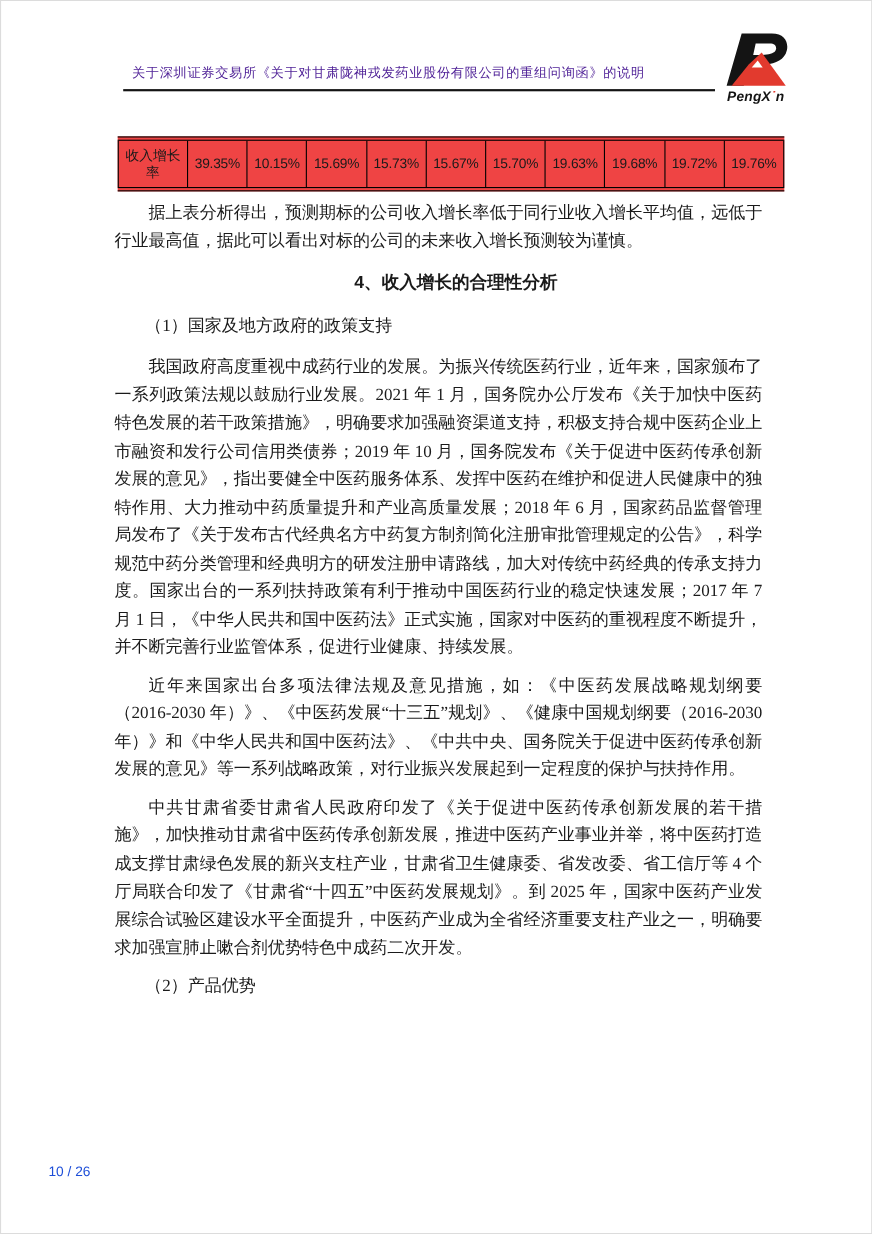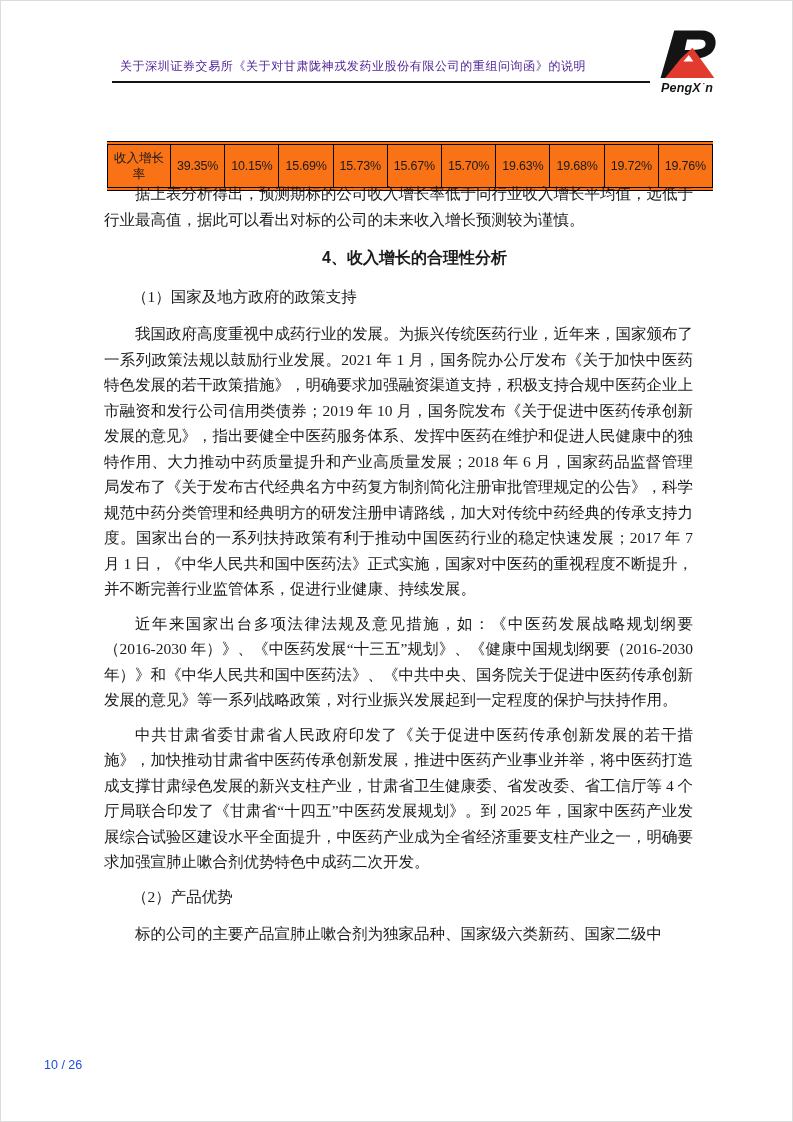--- a/index.html
+++ b/index.html
@@ -23,24 +23,24 @@
   .logo { position: absolute; top: 30px; left: 650px; width: 74px; text-align: center; }
   .logo svg { display: block; margin: 0 auto; }
   .logo-text {
     font-family: "Liberation Sans", sans-serif; font-weight: bold; font-style: italic;
     font-size: 12.5px; color: #141414; letter-spacing: 0.2px; margin-top: -1px;
   }
   .logo-text .dot { color: #e23a2e; }
 
   
   .growth-table {
-    position: absolute; top: 141px; left: 107px; width: 606px;
+    position: absolute; top: 124px; left: 107px; width: 606px;
     display: flex; align-items: flex-end;
     border-top: 4px double #000; border-bottom: 4px double #000;
-    background: #f97316;
+    background: #ef4444;
   }
   .cell {
     border-right: 1px solid #000;
     display: flex; align-items: center; justify-content: center;
     min-height: 42px; box-sizing: border-box; padding: 2px 3px;
     font-size: 12.5px; text-align: center;
   }
   .label-cell {
     flex: 0 0 64px; border-left: 1px solid #000;
     line-height: 16px;
@@ -107,18 +107,17 @@
   </div>
 
 <div class="doc-body">
     <div class="block paragraph">据上表分析得出，预测期标的公司收入增长率低于同行业收入增长平均值，远低于行业最高值，据此可以看出对标的公司的未来收入增长预测较为谨慎。</div>
     <div class="block heading">4、收入增长的合理性分析</div>
     <div class="block subheading">（1）国家及地方政府的政策支持</div>
     <div class="block paragraph">我国政府高度重视中成药行业的发展。为振兴传统医药行业，近年来，国家颁布了一系列政策法规以鼓励行业发展。2021 年 1 月，国务院办公厅发布《关于加快中医药特色发展的若干政策措施》，明确要求加强融资渠道支持，积极支持合规中医药企业上市融资和发行公司信用类债券；2019 年 10 月，国务院发布《关于促进中医药传承创新发展的意见》，指出要健全中医药服务体系、发挥中医药在维护和促进人民健康中的独特作用、大力推动中药质量提升和产业高质量发展；2018 年 6 月，国家药品监督管理局发布了《关于发布古代经典名方中药复方制剂简化注册审批管理规定的公告》，科学规范中药分类管理和经典明方的研发注册申请路线，加大对传统中药经典的传承支持力度。国家出台的一系列扶持政策有利于推动中国医药行业的稳定快速发展；2017 年 7 月 1 日，《中华人民共和国中医药法》正式实施，国家对中医药的重视程度不断提升，并不断完善行业监管体系，促进行业健康、持续发展。</div>
     <div class="block paragraph">近年来国家出台多项法律法规及意见措施，如：《中医药发展战略规划纲要（2016-2030 年）》、《中医药发展“十三五”规划》、《健康中国规划纲要（2016-2030 年）》和《中华人民共和国中医药法》、《中共中央、国务院关于促进中医药传承创新发展的意见》等一系列战略政策，对行业振兴发展起到一定程度的保护与扶持作用。</div>
     <div class="block paragraph">中共甘肃省委甘肃省人民政府印发了《关于促进中医药传承创新发展的若干措施》，加快推动甘肃省中医药传承创新发展，推进中医药产业事业并举，将中医药打造成支撑甘肃绿色发展的新兴支柱产业，甘肃省卫生健康委、省发改委、省工信厅等 4 个厅局联合印发了《甘肃省“十四五”中医药发展规划》。到 2025 年，国家中医药产业发展综合试验区建设水平全面提升，中医药产业成为全省经济重要支柱产业之一，明确要求加强宣肺止嗽合剂优势特色中成药二次开发。</div>
     <div class="block subheading">（2）产品优势</div>
-    <div class="block paragraph">标的公司的主要产品宣肺止嗽合剂为独家品种、国家级六类新药、国家二级中</div>
   </div>
 
 <div class="footer">
   <span>10 / 26</span>
 </div>
 
 </body></html>

